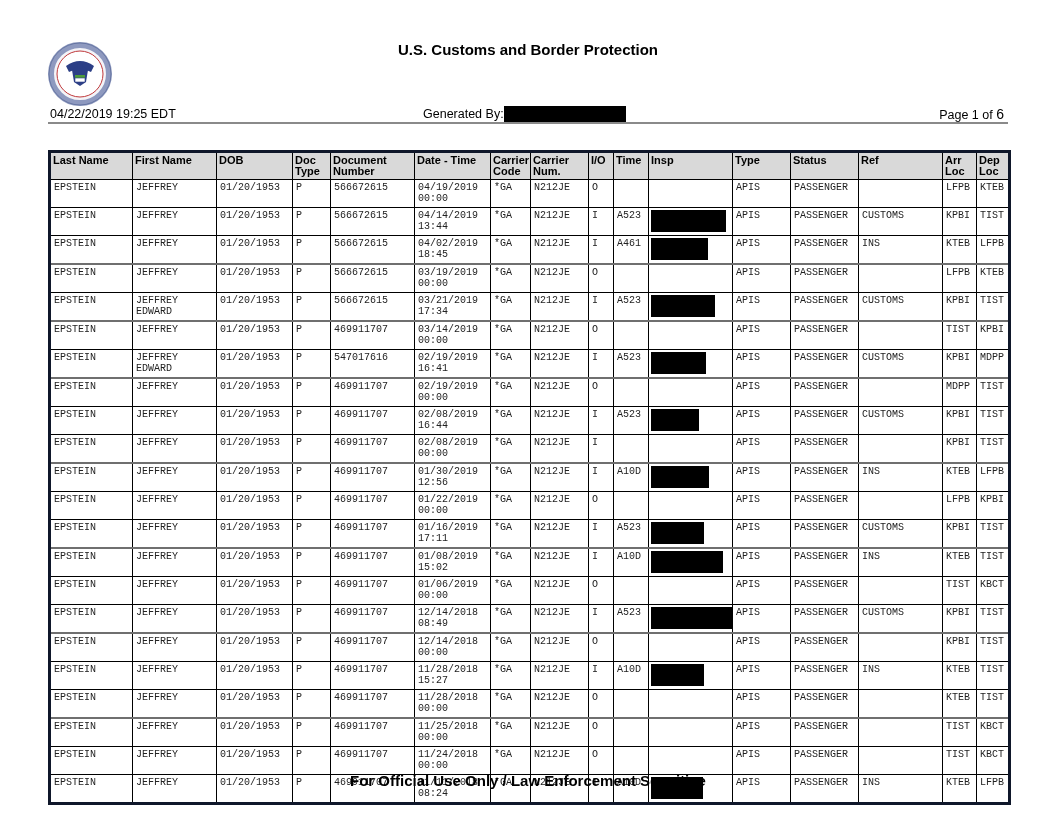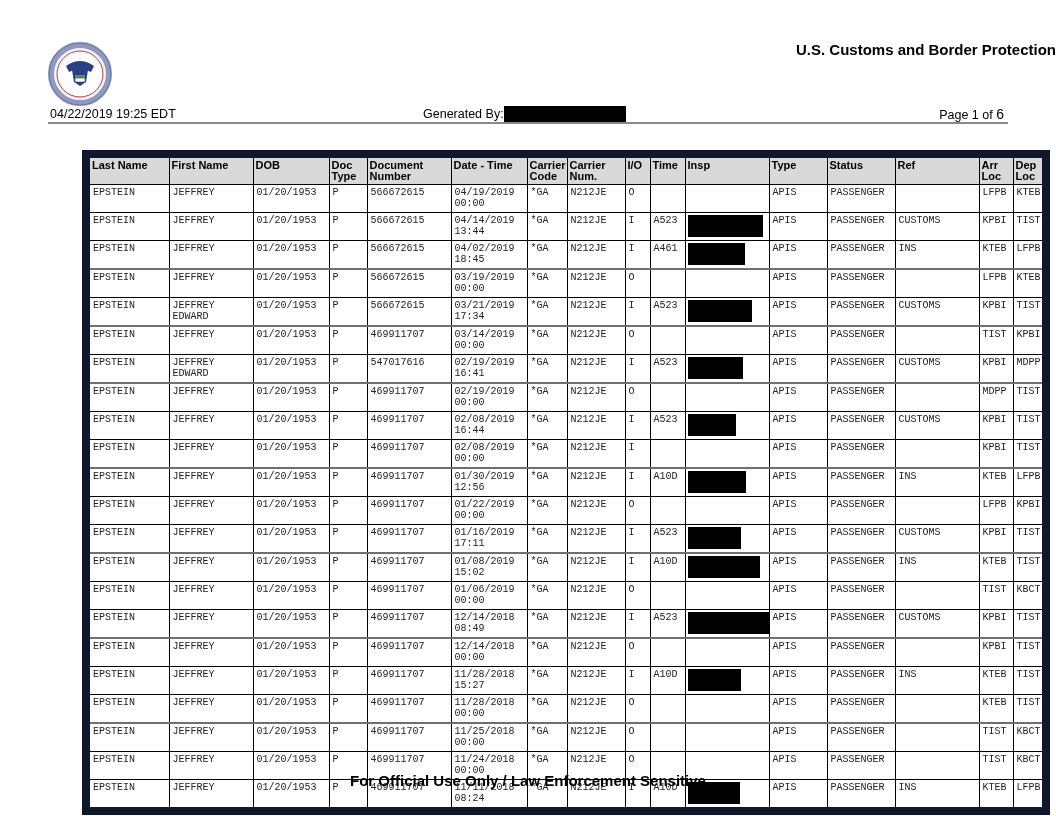--- a/index.html
+++ b/index.html
@@ -1,28 +1,28 @@
 <!DOCTYPE html>
 <html><head>
 <meta charset="utf-8">
 <style>
   html, body { margin:0; padding:0; background:#ffffff; }
   body { width:1056px; height:816px; position:relative; overflow:hidden; font-family:"Liberation Sans", sans-serif; color:#000; }
   .seal { position:absolute; left:48px; top:42px; width:64px; height:64px; }
-  .titles { position:absolute; left:0; width:1056px; top:42px; text-align:right; font-weight:bold; font-size:15px; line-height:16px; }
+  .titles { position:absolute; left:0; width:1056px; top:42px; text-align:center; font-weight:bold; font-size:15px; line-height:16px; }
   .titles div { height:16px; }
   .meta-line { position:absolute; left:48px; width:960px; top:104px; height:18px; border-bottom:2px solid #8a8a8a; font-size:12.5px;text-align:center; }
   .meta-date { position:absolute; left:2px; top:3px; }
   .meta-gen { position:absolute; left:375px; top:3px; }
   .redact-gen { display:inline-block; width:122px; height:16px; background:#000; vertical-align:top; margin-top:-1px; }
   .meta-page { position:absolute; right:4px; top:2px; }
   .meta-page .pg-total { font-size:14px; }
   table.enc { position:absolute; left:48px; top:150px; border-collapse:collapse; table-layout:fixed; width:960px; }
   table.enc th, table.enc td { border:1px solid #000; padding:0 2px; vertical-align:top; overflow:hidden; }
-  table.enc { border:8px solid #0f172a;margin-left:34px; }
+  table.enc { border:3px solid #0f172a; }
   table.enc th { background:#d9d9d9; font-family:"Liberation Sans", sans-serif; font-weight:bold; font-size:11px; line-height:11px; text-align:left; height:24px; padding-top:2px; }
   table.enc td { font-family:"Liberation Mono", monospace; font-size:10px; line-height:11px; color:#222; height:25px; padding-top:2px; padding-left:3px; }
   table.enc tr.grp td { border-top:2px solid #6f6f6f; }
   .insp-cell { position:relative; padding:0 !important; }
   .redact { position:absolute; top:2px; left:2px; height:22px; background:#000; }
   .footer { position:absolute; left:0; width:1056px; top:772px; text-align:center; font-weight:bold; font-size:15px; }
 </style>
 </head>
 <body>
 

